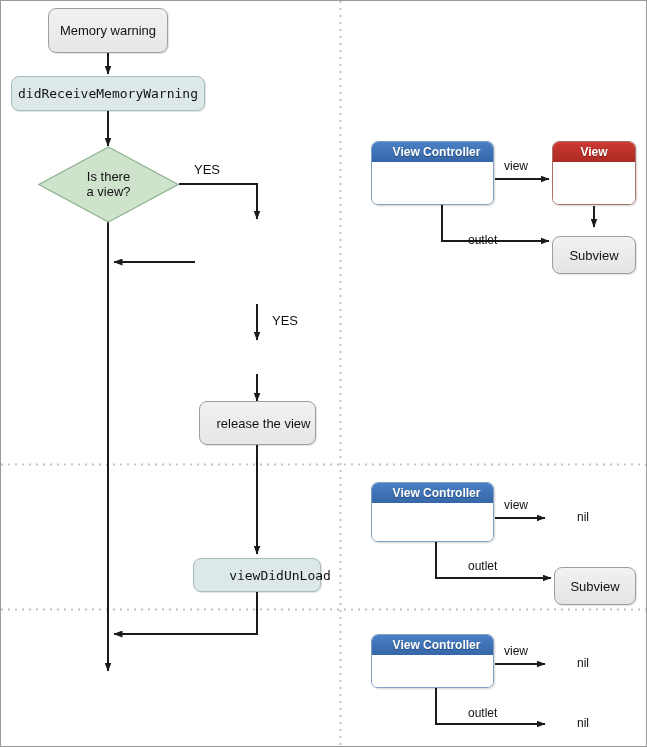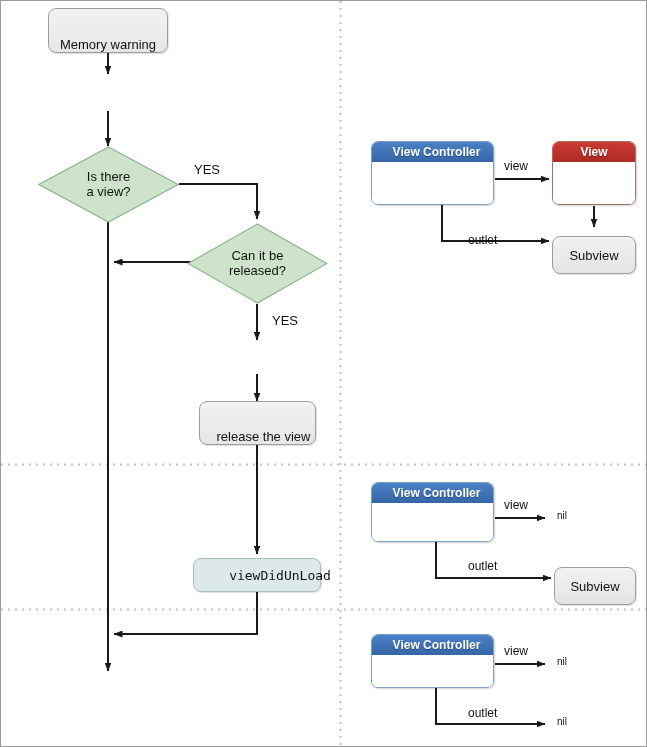--- a/index.html
+++ b/index.html
@@ -36,21 +36,20 @@
     z-index: 3;
   }
   
   .box-grey {
     background: linear-gradient(to bottom, #f2f2f2 0%, #e6e6e6 100%);
     border: 1px solid #9e9e9e;
     border-radius: 8px;
     color: #121212;
     font-size: 13px;
     box-shadow: 1px 1px 1px rgba(0,0,0,0.12);
-    align-items: flex-end;
   }
   
   .box-method {
     background: #dde9e9;
     border: 1px solid #a8bebe;
     border-radius: 8px;
     color: #121212;
     font-family: "DejaVu Sans Mono", "Liberation Mono", monospace;
     font-size: 13px;
     box-shadow: 1px 1px 1px rgba(0,0,0,0.12);
@@ -130,21 +129,21 @@
   
   .lbl {
     position: absolute;
     font-size: 12px;
     color: #111111;
     z-index: 4;
     white-space: nowrap;
     text-align: center;
   }
   .lbl-yes { font-size: 13px; }
-  .lbl-nil { font-size: 10px; }
+  .lbl-nil { font-size: 12px; margin-left: 20px; }
 </style>
 </head>
 <body>
 
 <div id="canvas">
 
   <svg id="svg-layer" viewBox="0 0 647 747" xmlns="http://www.w3.org/2000/svg">
     <defs>
       <marker id="arrowhead" markerWidth="9" markerHeight="7" refX="8.5" refY="3.5" orient="auto" markerUnits="userSpaceOnUse">
         <polygon points="0,0 9,3.5 0,7" fill="#1a1a1a"></polygon>
@@ -183,40 +182,34 @@
     <polyline points="435,541 435,577 550,577" fill="none" stroke="#1a1a1a" stroke-width="2" marker-end="url(#arrowhead)"></polyline>
 
     <line x1="494" y1="663" x2="544" y2="663" stroke="#1a1a1a" stroke-width="2" marker-end="url(#arrowhead)"></line>
     <polyline points="435,687 435,723 544,723" fill="none" stroke="#1a1a1a" stroke-width="2" marker-end="url(#arrowhead)"></polyline>
   </svg>
 
   <div class="node box-grey" style="left:47px; top:7px; width:120px; height:45px;">
     <span>Memory warning</span>
   </div>
 
+  <div class="node box-method" style="left:10px; top:75px; width:194px; height:35px;">
+    <span>didReceiveMemoryWarning</span>
+  </div>
 
   <div class="diamond-wrap" style="left:37px; top:145px; width:141px; height:77px;">
     <svg width="141" height="77" viewBox="0 0 141 77" xmlns="http://www.w3.org/2000/svg">
       <polygon points="70.5,1 140,38.5 70.5,76 1,38.5" fill="#cfe3cc" stroke="#90b391" stroke-width="1.2"></polygon>
     </svg>
     <div class="diamond-label">
       <span>Is there</span>
       <span>a view?</span>
     </div>
   </div>
 
-  <div class="diamond-wrap" style="left:186px; top:222px; width:141px; height:81px;">
-    <svg width="141" height="81" viewBox="0 0 141 81" xmlns="http://www.w3.org/2000/svg">
-      <polygon points="70.5,1 140,40.5 70.5,80 1,40.5" fill="#cfe3cc" stroke="#90b391" stroke-width="1.2"></polygon>
-    </svg>
-    <div class="diamond-label">
-      <span>Can it be</span>
-      <span>released?</span>
-    </div>
-  </div>
 
   <div class="lbl lbl-yes" style="left:193px; top:161px;">YES</div>
 
   <div class="lbl lbl-yes" style="left:271px; top:312px;">YES</div>
 
 
   <div class="node box-grey" style="left:198px; top:400px; width:117px; height:44px;padding-left:12px;">
     <span>release the view</span>
   </div>
 

